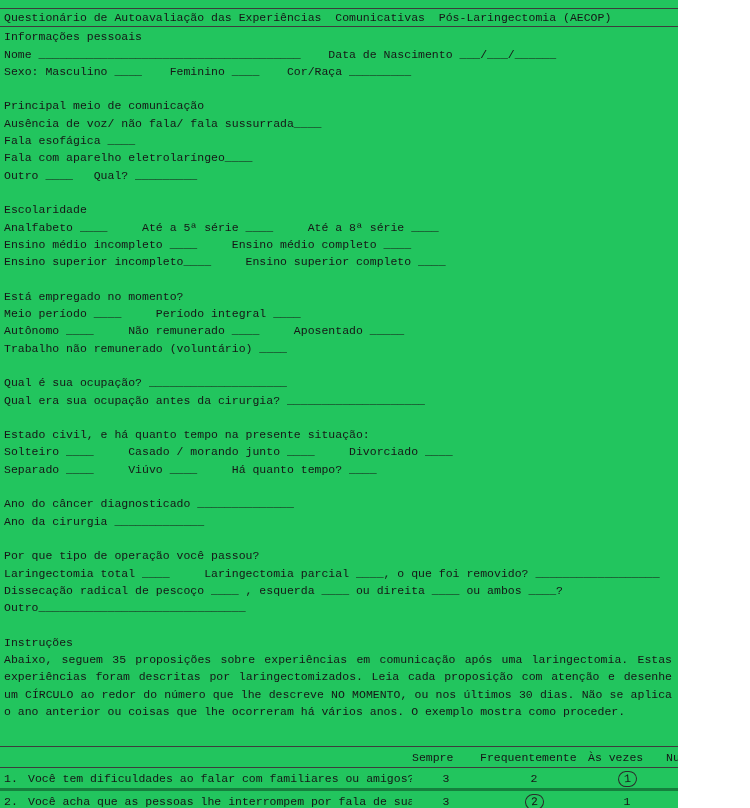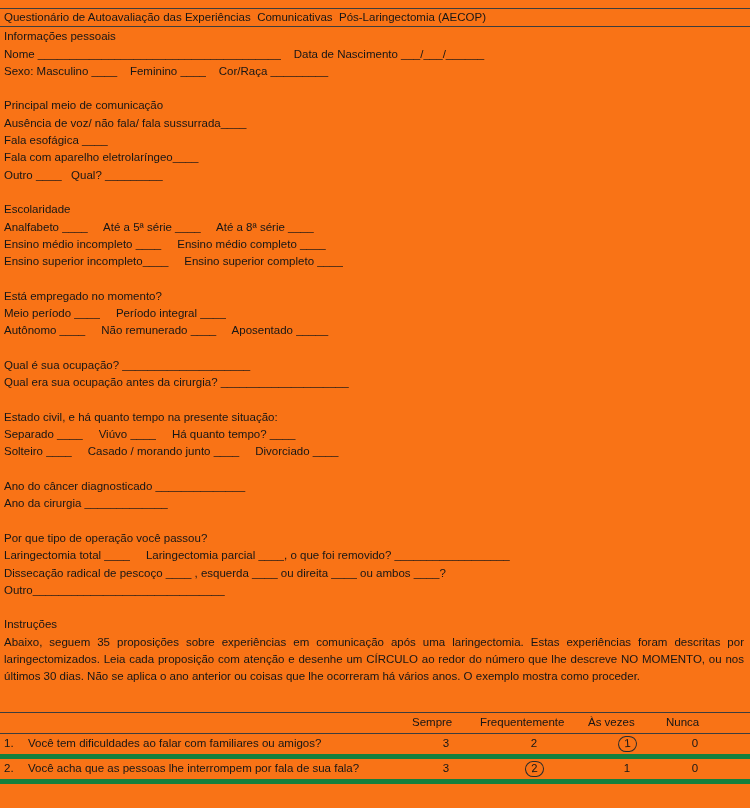--- a/index.html
+++ b/index.html
@@ -1,23 +1,23 @@
 <!DOCTYPE html>
 <html><head>
 <meta charset="utf-8">
 <style>
   html, body { margin: 0; padding: 0; background: #ffffff; }
   .page {
     position: relative;
-    width: 750px;
+    width: 678px;
     height: 808px;
     box-sizing: border-box;
-    background: #f97316;
+    background: #22c55e;
     color: #161616;
-    font-family: Liberation Sans, sans-serif;
+    font-family: Liberation Mono, monospace;
     font-size: 11.5px;
     line-height: 17.3px;
     overflow: hidden;
     padding-top: 8px;
   }
   .rule {
     border-top: 1px solid #3d3d3d;
     height: 0;
     width: 100%;
   }
@@ -55,21 +55,21 @@
     height: 20px;
     border-top: 1px solid #3d3d3d;
     border-bottom: 1px solid #3d3d3d;
     padding: 0;
   }
   table.q-table thead th.qcol { text-align: left; }
   table.q-table thead th.nunca-col, table.q-table td.nunca-col { padding-right: 26px; }
   table.q-table tbody td {
     height: 20px;
     padding: 0;
-    border-bottom: 5px solid #15803d;
+    border-bottom: 3px solid #15803d;
     vertical-align: middle;
   }
   td.qcell { text-align: left; padding-left: 4px !important; white-space: nowrap; overflow: hidden; }
   .qnum { display: inline-block; width: 24px; }
   td.vcell { text-align: center; }
   .circle {
     display: inline-block;
     min-width: 17px;
     height: 14px;
     line-height: 13px;
@@ -104,29 +104,30 @@
       <div class="section">
         <div class="line">Escolaridade</div>
         <div class="line">Analfabeto ____     Até a 5ª série ____     Até a 8ª série ____</div>
         <div class="line">Ensino médio incompleto ____     Ensino médio completo ____</div>
         <div class="line">Ensino superior incompleto____     Ensino superior completo ____</div>
       </div>
       <div class="section">
         <div class="line">Está empregado no momento?</div>
         <div class="line">Meio período ____     Período integral ____</div>
         <div class="line">Autônomo ____     Não remunerado ____     Aposentado _____</div>
+        <div class="line">Trabalho não remunerado (voluntário) ____</div>
       </div>
       <div class="section">
         <div class="line">Qual é sua ocupação? ____________________</div>
         <div class="line">Qual era sua ocupação antes da cirurgia? ____________________</div>
       </div>
       <div class="section">
         <div class="line">Estado civil, e há quanto tempo na presente situação:</div>
+        <div class="line">Solteiro ____     Casado / morando junto ____     Divorciado ____</div>
         <div class="line">Separado ____     Viúvo ____     Há quanto tempo? ____</div>
-        <div class="line">Solteiro ____     Casado / morando junto ____     Divorciado ____</div>
       </div>
       <div class="section">
         <div class="line">Ano do câncer diagnosticado ______________</div>
         <div class="line">Ano da cirurgia _____________</div>
       </div>
       <div class="section">
         <div class="line">Por que tipo de operação você passou?</div>
         <div class="line">Laringectomia total ____     Laringectomia parcial ____, o que foi removido? __________________</div>
         <div class="line">Dissecação radical de pescoço ____ , esquerda ____ ou direita ____ ou ambos ____?</div>
         <div class="line">Outro______________________________</div>

